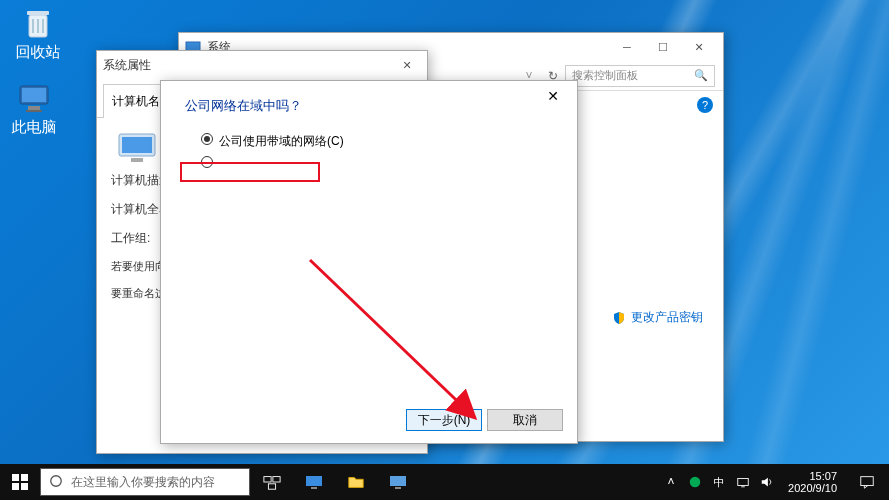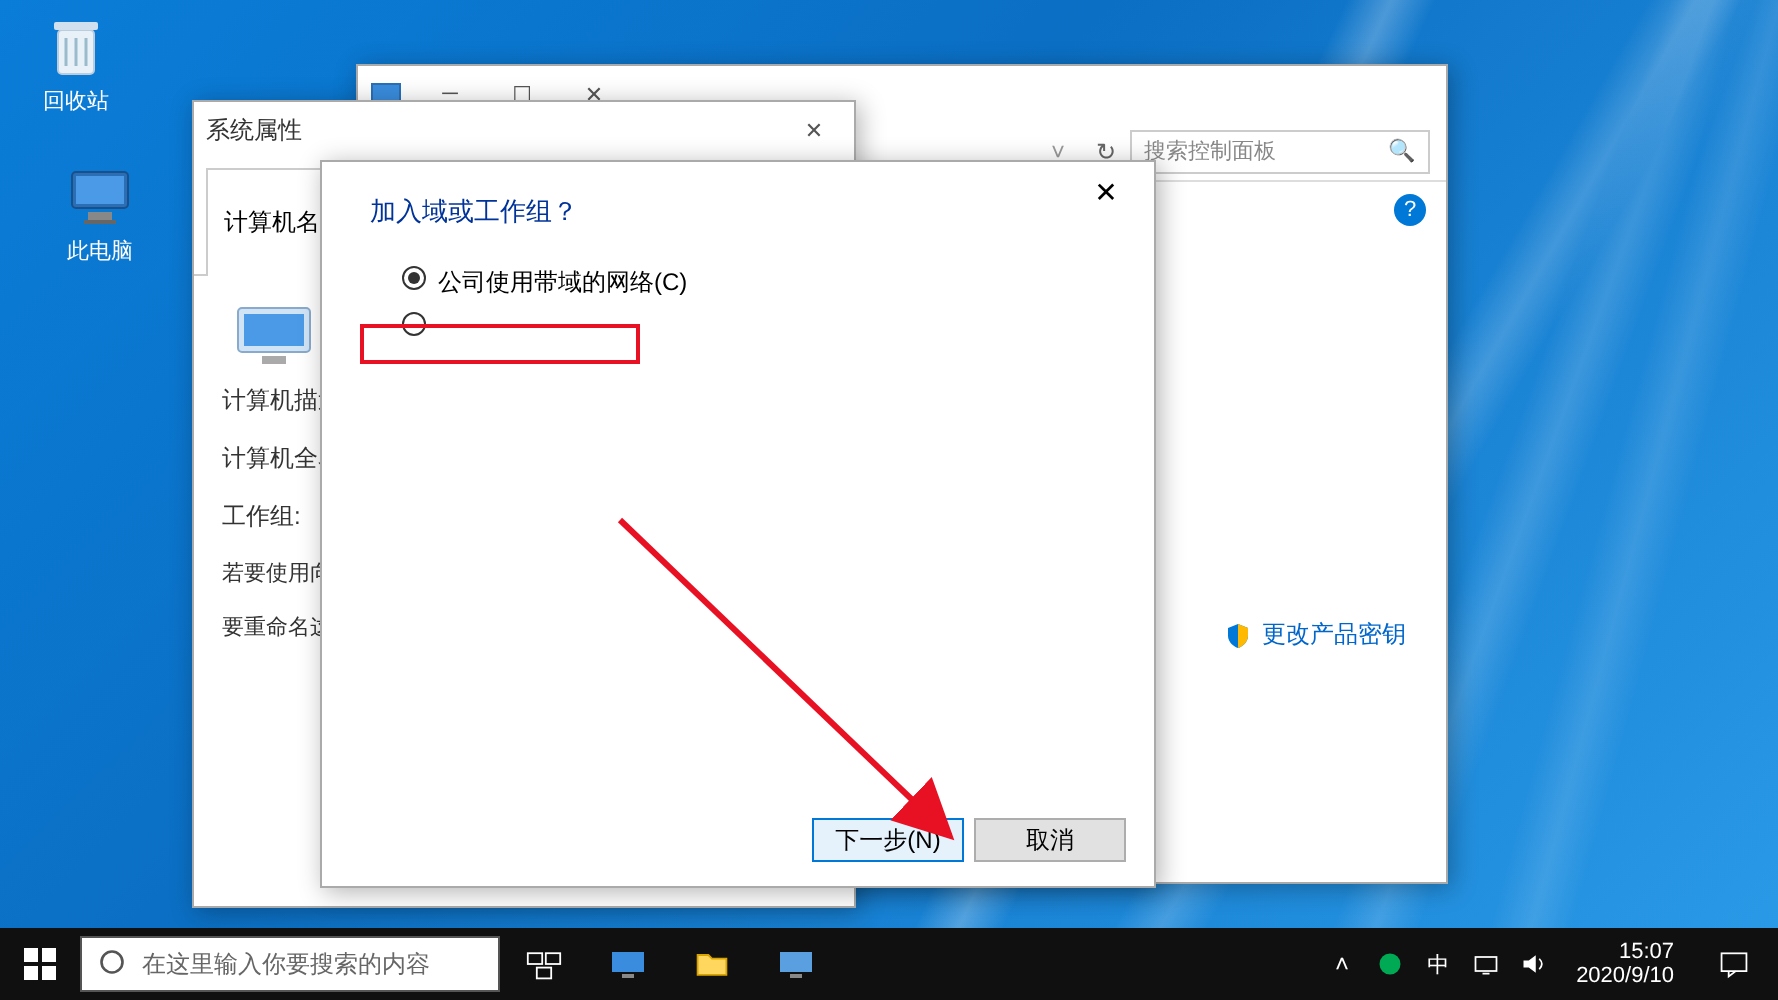--- a/index.html
+++ b/index.html
@@ -5,24 +5,24 @@
 * { margin: 0; padding: 0; box-sizing: border-box; font-family: "Microsoft YaHei", "Segoe UI", sans-serif; }
 body { width: 889px; height: 500px; overflow: hidden; position: relative; background: linear-gradient(135deg, #0a7dd8 0%, #0b6fc4 40%, #2b9be8 100%); }
 .light-rays { position: absolute; inset: 0; background:
   linear-gradient(115deg, transparent 60%, rgba(255,255,255,0.25) 62%, transparent 64%),
   linear-gradient(120deg, transparent 70%, rgba(255,255,255,0.18) 72%, transparent 74%),
   linear-gradient(110deg, transparent 78%, rgba(255,255,255,0.15) 80%, transparent 82%),
   linear-gradient(105deg, transparent 85%, rgba(255,255,255,0.12) 87%, transparent 89%);
 }
 
 
-.desktop-icon { position: absolute; width: 60px; text-align: center; color: #fff; font-size: 11px; }
+.desktop-icon { position: absolute; width: 60px; text-align: center; color: #fff; font-size: 15px; }
 .desktop-icon .ico { width: 36px; height: 36px; margin: 0 auto 2px; }
 .recycle { left: 8px; top: 5px; }
-.thispc { left: 20px; top: 80px; }
+.thispc { left: 4px; top: 80px; }
 
 
 .win { position: absolute; background: #fff; border: 1px solid #aaa; box-shadow: 2px 2px 12px rgba(0,0,0,0.3); }
 .win-titlebar { height: 28px; display: flex; align-items: center; padding: 0 6px; font-size: 12px; background: #fff; }
 .win-title-icon { width: 16px; height: 16px; margin-right: 6px; }
 .win-title { flex: 1; color: #333; }
 .win-controls { display: flex; }
 .win-btn { width: 36px; height: 22px; display: flex; align-items: center; justify-content: center; font-size: 11px; color: #555; }
 .win-btn.sm { width: 28px; }
 
@@ -38,21 +38,21 @@
 .help-icon { position: absolute; right: 10px; top: 6px; width: 16px; height: 16px; background: #0078d7; border-radius: 50%; color: #fff; font-size: 11px; display: flex; align-items: center; justify-content: center; }
 .win10-logo { font-size: 30px; font-weight: 300; color: #0078d7; margin: 30px 0 20px 50px; }
 .cpu-info { margin: 50px 0 10px 50px; font-size: 11px; color: #333; }
 .link-row { display: flex; align-items: center; gap: 5px; color: #0066cc; font-size: 12px; margin-top: 10px; margin-left: 50px; }
 .link-shield { width: 14px; height: 14px; }
 .sys-right-bottom { position: absolute; right: 20px; bottom: 16px; display: flex; align-items: center; gap: 5px; color: #0066cc; font-size: 12px; }
 
 
 .props-win { left: 96px; top: 50px; width: 332px; height: 404px; }
 .props-tabs { display: flex; border-bottom: 1px solid #ccc; font-size: 12px; padding: 0 6px; gap: 2px; margin-top: 4px; }
-.props-tab { padding: 18px 8px; border: 1px solid #ccc; border-bottom: none; background: #f5f5f5; position: relative; top: 1px; }
+.props-tab { padding: 8px 8px; border: 1px solid #ccc; border-bottom: none; background: #f5f5f5; position: relative; top: 1px; }
 .props-tab.active { background: #fff; }
 .props-body { padding: 10px; font-size: 12px; color: #333; }
 .props-body .monitor { width: 40px; height: 32px; margin: 4px auto 8px 10px; }
 .props-body .row { margin: 6px 0 12px 4px; }
 .props-buttons { position: absolute; bottom: 10px; right: 10px; display: flex; gap: 6px; }
 .std-btn { min-width: 68px; height: 22px; border: 1px solid #adadad; background: #e1e1e1; font-size: 12px; display: flex; align-items: center; justify-content: center; }
 .std-btn.disabled { color: #aaa; border-color: #ddd; background: #f5f5f5; }
 
 
 .wiz-win { left: 160px; top: 80px; width: 418px; height: 364px; z-index: 10; }
@@ -114,20 +114,21 @@
 </div>
 
 <div class="win system-win">
   <div class="win-titlebar">
     <span class="win-title-icon">
       <svg viewBox="0 0 16 16">
           <rect x="1" y="3" width="14" height="9" fill="#3a8dde" stroke="#2a6fb5"></rect>
           <rect x="5" y="13" width="6" height="2" fill="#888"></rect>
         </svg>
     </span>
+    <span class="win-title">系统</span>
     <div class="win-controls">
       <div class="win-btn">─</div>
       <div class="win-btn">☐</div>
       <div class="win-btn cl">✕</div>
     </div>
   </div>
   <div class="sys-toolbar">
     <div class="addr"></div>
     <div class="nav-arrow">˅</div>
     <div class="refresh">↻</div>
@@ -193,21 +194,21 @@
   <div class="props-buttons">
     <div class="std-btn">确定</div>
     <div class="std-btn">取消</div>
     <div class="std-btn disabled">应用(A)</div>
   </div>
 </div>
 
 <div class="win wiz-win">
   <div class="wiz-close">✕</div>
   <div class="wiz-body">
-    <div class="wiz-heading">加入域或工作组？</div>
+    <div class="wiz-heading">公司网络在域中吗？</div>
     <label class="radio-row">
       <span class="radio checked"></span>
       <span>公司使用带域的网络(C)</span>
     </label>
     <label class="radio-row">
       <span class="radio"></span>
     </label>
   </div>
   <div class="wiz-buttons">
     <div class="wiz-btn">下一步(N)</div>

